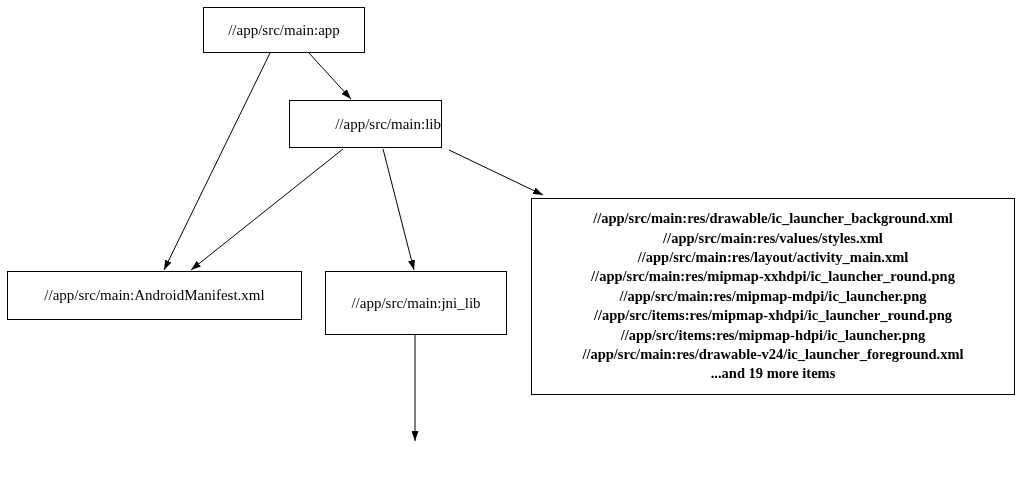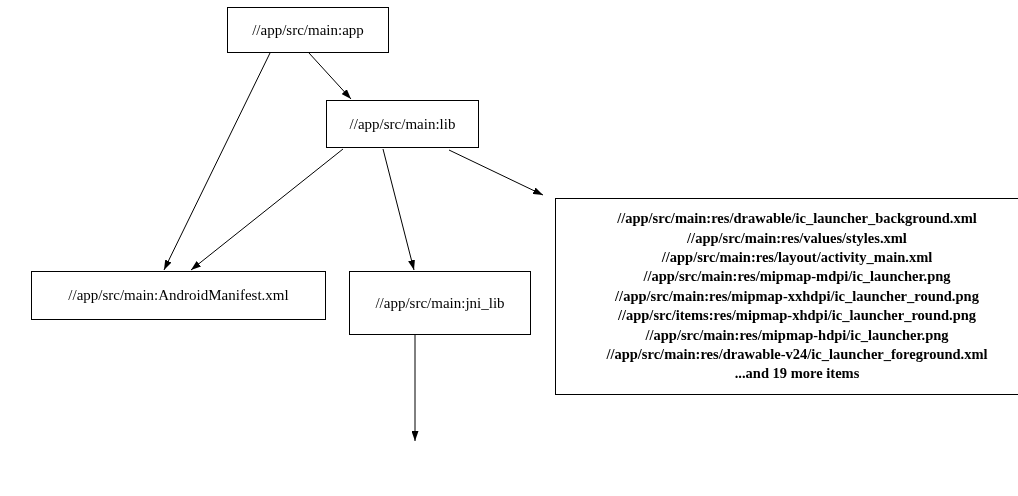--- a/index.html
+++ b/index.html
@@ -32,33 +32,32 @@
     position: absolute;
     box-sizing: border-box;
     background: #ffffff;
     border: 1px solid #000000;
     display: flex;
     align-items: center;
     justify-content: center;
     text-align: center;
     font-size: 15px;
     white-space: nowrap;
-    margin-left: 24px;
   }
   .node.multi {
     flex-direction: column;
     justify-content: center;
     font-size: 14.5px;
     font-weight: bold;
   }
   .node.multi .res-line {
     line-height: 19.4px;
   }
   .node-app            { left: 203px; top: 7px;   width: 162px; height: 46px; }
-  .node-lib            { left: 302px; top: 100px; width: 153px; height: 48px; }
+  .node-lib            { left: 289px; top: 100px; width: 153px; height: 48px; justify-content: flex-end; }
   .node-manifest       { left: 7px;   top: 271px; width: 295px; height: 49px; }
   .node-jni-lib        { left: 325px; top: 271px; width: 182px; height: 64px; }
   .node-resources      { left: 531px; top: 198px; width: 484px; height: 197px; }
   .node-native-lib-cpp { left: 282px; top: 442px; width: 269px; height: 49px; }
 </style>
 </head>
 <body>
 
 <div class="canvas">
 
@@ -89,22 +88,22 @@
   </div>
 
   <div class="node node-jni-lib">
     <span>//app/src/main:jni_lib</span>
   </div>
 
   <div class="node multi node-resources">
     <div class="res-line">//app/src/main:res/drawable/ic_launcher_background.xml</div>
     <div class="res-line">//app/src/main:res/values/styles.xml</div>
     <div class="res-line">//app/src/main:res/layout/activity_main.xml</div>
+    <div class="res-line">//app/src/main:res/mipmap-xxhdpi/ic_launcher_round.png</div>
     <div class="res-line">//app/src/main:res/mipmap-mdpi/ic_launcher.png</div>
-    <div class="res-line">//app/src/main:res/mipmap-xxhdpi/ic_launcher_round.png</div>
     <div class="res-line">//app/src/items:res/mipmap-xhdpi/ic_launcher_round.png</div>
-    <div class="res-line">//app/src/main:res/mipmap-hdpi/ic_launcher.png</div>
+    <div class="res-line">//app/src/items:res/mipmap-hdpi/ic_launcher.png</div>
     <div class="res-line">//app/src/main:res/drawable-v24/ic_launcher_foreground.xml</div>
     <div class="res-line">...and 19 more items</div>
   </div>
 
 
 </div>
 
 </body></html>

